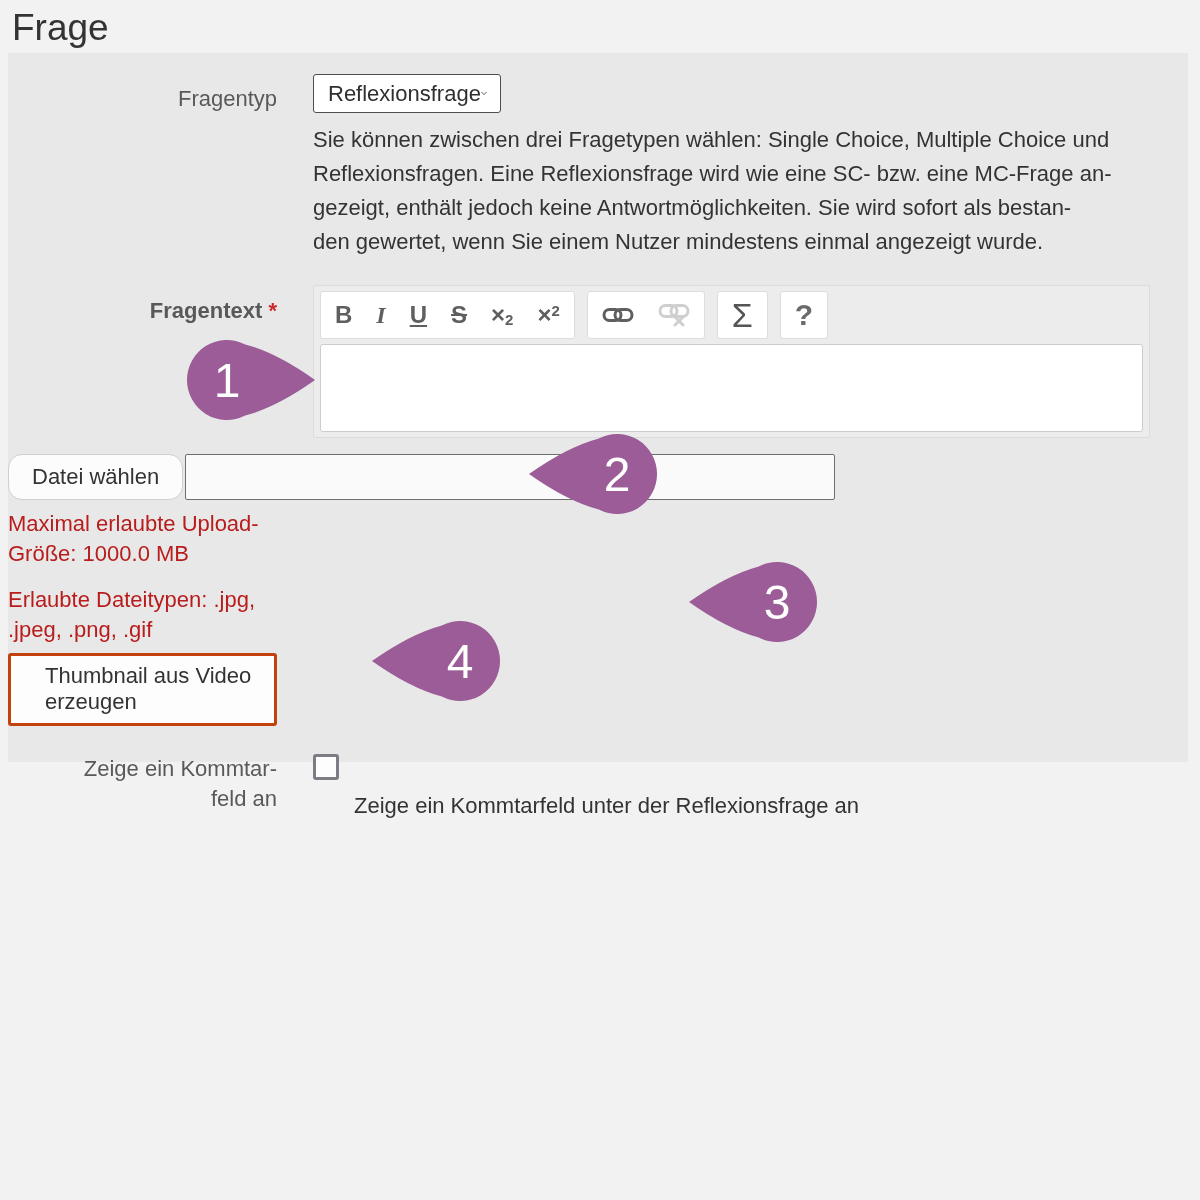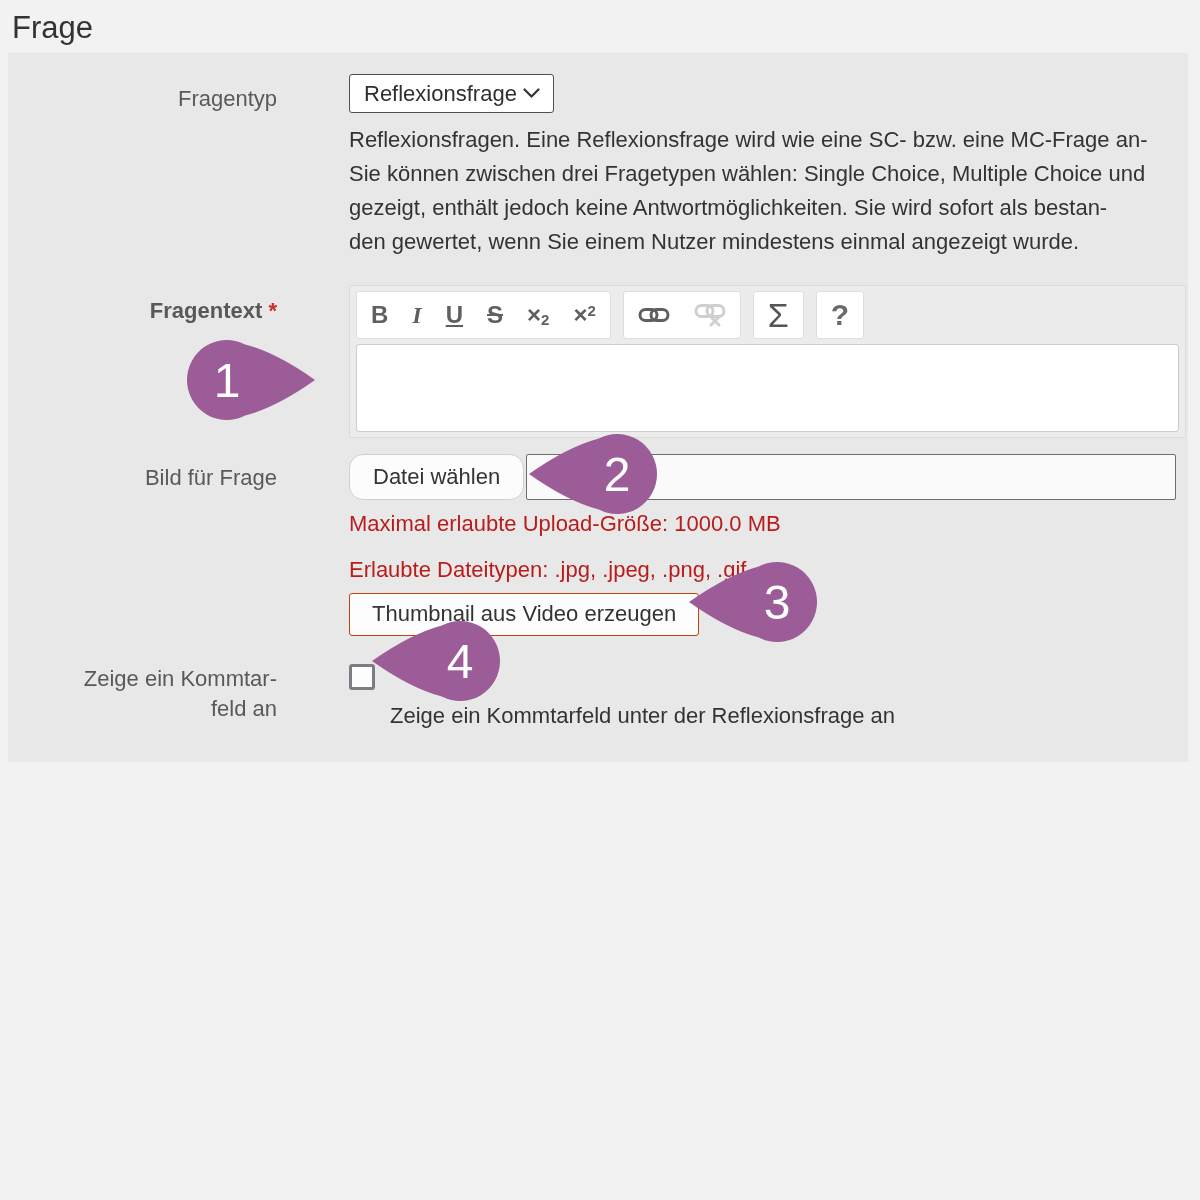--- a/index.html
+++ b/index.html
@@ -4,54 +4,54 @@
 <style>
   * { margin:0; padding:0; box-sizing:border-box; }
   html,body { width:1200px; height:1200px; }
   body {
     background:#f2f2f2;
     font-family:"Liberation Sans", sans-serif;
     color:#333;
     overflow:hidden;
   }
   .page-title {
-    font-size:31px;
+    font-size:37px;
     font-weight:400;
     color:#333;
     margin:8px 0 0 12px;
     line-height:40px;
   }
   .panel {
     position:relative;
     margin:5px 0 0 8px;
     width:1180px;
     height:709px;
     background:#e8e8e8;
     padding-top:21px;
   }
   .row {
     display:grid;
     grid-template-columns:269px 837px;
-    column-gap:72px;
+    column-gap:36px;
     align-items:start;
   }
   .flabel {
     text-align:right;
     color:#595959;
     font-size:22px;
     line-height:28px;
   }
   .req { color:#cc2b2b; }
   
   .row-fragentyp .flabel { padding-top:11px; }
   .select-box {
     display:inline-flex;
     align-items:center;
     justify-content:space-between;
-    width:205px;
+    width:188px;
     height:39px;
     background:#fff;
     border:1px solid #4f4f4f;
     border-radius:3px;
     padding:0 13px 0 14px;
     font-size:22px;
     color:#2f2f2f;
     cursor:pointer;
   }
   .desc {
@@ -134,25 +134,25 @@
     border:1px solid #6e6e6e;
     border-radius:2px;
     cursor:pointer;
   }
   .info-line { margin-top:9px; font-size:22px; line-height:30px; color:#b91c1c; }
   .info-line + .info-line { margin-top:16px; }
   .thumb-btn {
     margin-top:8px;
     display:inline-block;
     background:#fdfdfd;
-    border:1px solid #c2410c;
-    border-radius:3px;
-    font-size:22px;
-    color:#333;
-    padding:7px 22px 8px 22px;
+    border:3px solid #c2410c;
+    border-radius:3px;
+    font-size:22px;
+    color:#333;
+    padding:7px 22px 8px 34px;
     cursor:pointer;
   }
   
   .row-kommentar { margin-top:28px; }
   .row-kommentar .flabel { line-height:30px; }
   .checkbox {
     appearance:none;
     -webkit-appearance:none;
     width:26px; height:26px;
     background:#fdfdfd;
@@ -186,22 +186,22 @@
   <div class="row row-fragentyp">
     <div class="flabel">Fragentyp</div>
     <div>
       <div class="select-box">
         <span>Reflexionsfrage</span>
         <svg width="17" height="11" viewBox="0 0 17 11">
           <polyline points="1.5,1.5 8.5,8.5 15.5,1.5" fill="none" stroke="#333" stroke-width="2.2" stroke-linecap="round" stroke-linejoin="round"></polyline>
         </svg>
       </div>
       <div class="desc">
+        <div>Sie können zwischen drei Fragetypen wählen: Single Choice, Multiple Choice und</div>
         <div>Reflexionsfragen. Eine Reflexionsfrage wird wie eine SC- bzw. eine MC-Frage an-</div>
-        <div>Sie können zwischen drei Fragetypen wählen: Single Choice, Multiple Choice und</div>
         <div>gezeigt, enthält jedoch keine Antwortmöglichkeiten. Sie wird sofort als bestan-</div>
         <div>den gewertet, wenn Sie einem Nutzer mindestens einmal angezeigt wurde.</div>
       </div>
     </div>
   </div>
 
   <div class="row row-fragentext">
     <div class="flabel">
       <span>Fragentext</span>
       <span class="req">*</span>
@@ -242,21 +242,20 @@
         </div>
         <div class="tb-group">
           <span class="tb-btn tb-help">?</span>
         </div>
       </div>
       <textarea style=""></textarea>
     </div>
   </div>
 
   <div class="row row-bild">
-    <div class="flabel">Bild für Frage</div>
     <div>
       <div class="file-wrap">
         <div class="file-btn">Datei wählen</div>
         <div class="file-field"></div>
       </div>
       <div class="info-line">Maximal erlaubte Upload-Größe: 1000.0 MB</div>
       <div class="info-line">Erlaubte Dateitypen: .jpg, .jpeg, .png, .gif</div>
       <div class="thumb-btn">Thumbnail aus Video erzeugen</div>
     </div>
   </div>

